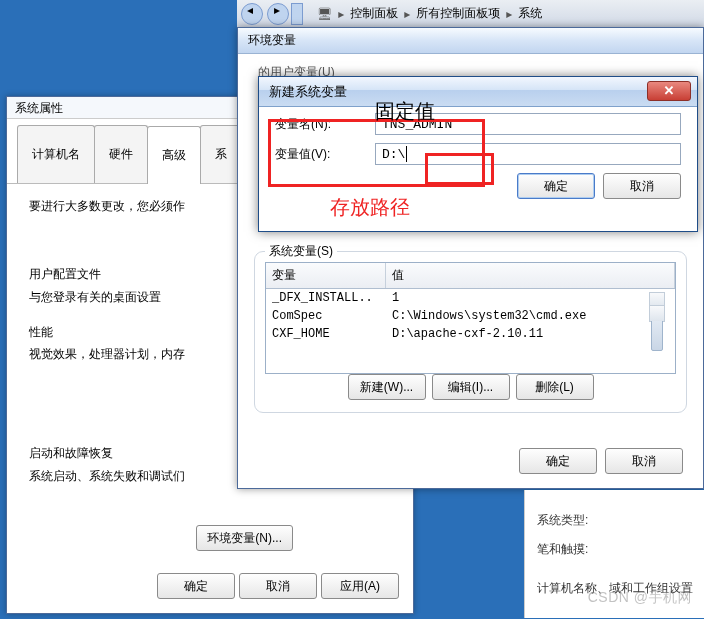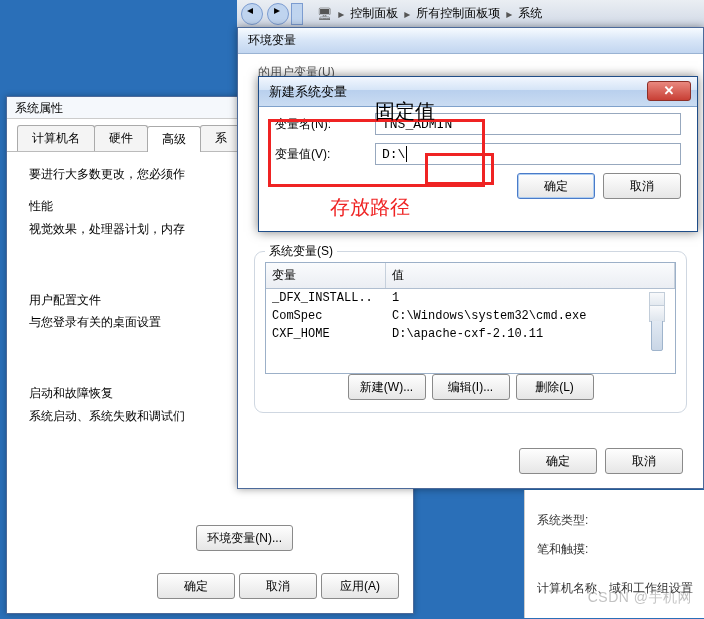--- a/index.html
+++ b/index.html
@@ -51,21 +51,21 @@
       font-size: 12px;
       border-bottom: 1px solid #ccc;
     }
     .tab-strip {
       display: flex;
       gap: 0px;
       padding: 6px 8px 0 10px;
       border-bottom: 1px solid #bbb;
     }
     .tab {
-      padding: 4px 14px;
+      padding: 20px 14px;
       border: 1px solid #aaa;
       border-bottom: none;
       background: #f4f4f4;
       border-radius: 3px 3px 0 0;
       margin-right: -1px;
       cursor: pointer;
     }
     .tab.active {
       background: #fff;
       position: relative;
@@ -275,29 +275,29 @@
 <div class="sysprops">
   <div class="titlebar">系统属性</div>
   <div class="tab-strip">
     <div class="tab">计算机名</div>
     <div class="tab">硬件</div>
     <div class="tab active">高级</div>
     <div class="tab">系</div>
   </div>
   <div class="sysprops-body">
     <div>要进行大多数更改，您必须作</div>
+    <div class="sp-sec" style="margin-top:48px">
+      <h5>用户配置文件</h5>
+      <div>与您登录有关的桌面设置</div>
+    </div>
     <div class="sp-sec">
       <h5>性能</h5>
       <div>视觉效果，处理器计划，内存</div>
     </div>
-    <div class="sp-sec" style="margin-top:48px">
-      <h5>用户配置文件</h5>
-      <div>与您登录有关的桌面设置</div>
-    </div>
-    <div class="sp-sec" style="margin-top:48px">
+    <div class="sp-sec" style="margin-top:76px">
       <h5>启动和故障恢复</h5>
       <div>系统启动、系统失败和调试们</div>
     </div>
   </div>
   <div class="env-btn-row">
     <button class="win-btn">环境变量(N)...</button>
   </div>
   <div class="sp-btn-row">
     <button class="win-btn">确定</button>
     <button class="win-btn">取消</button>

